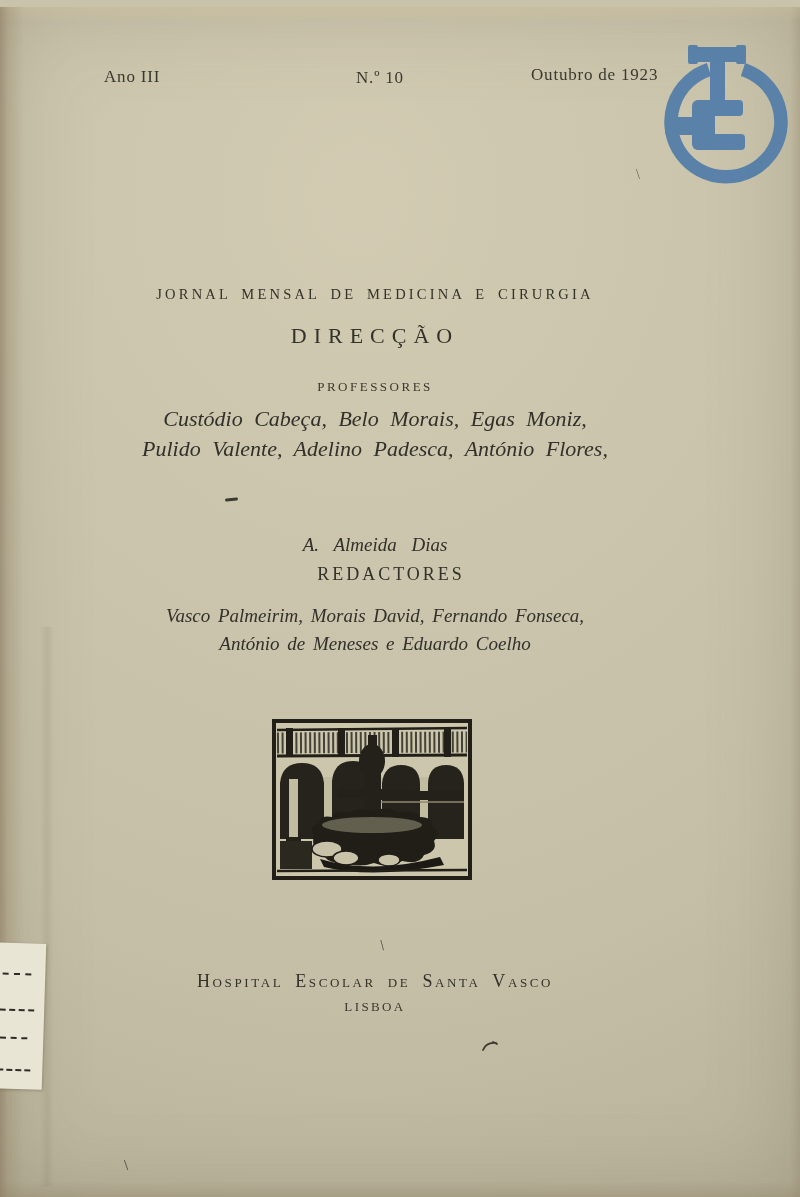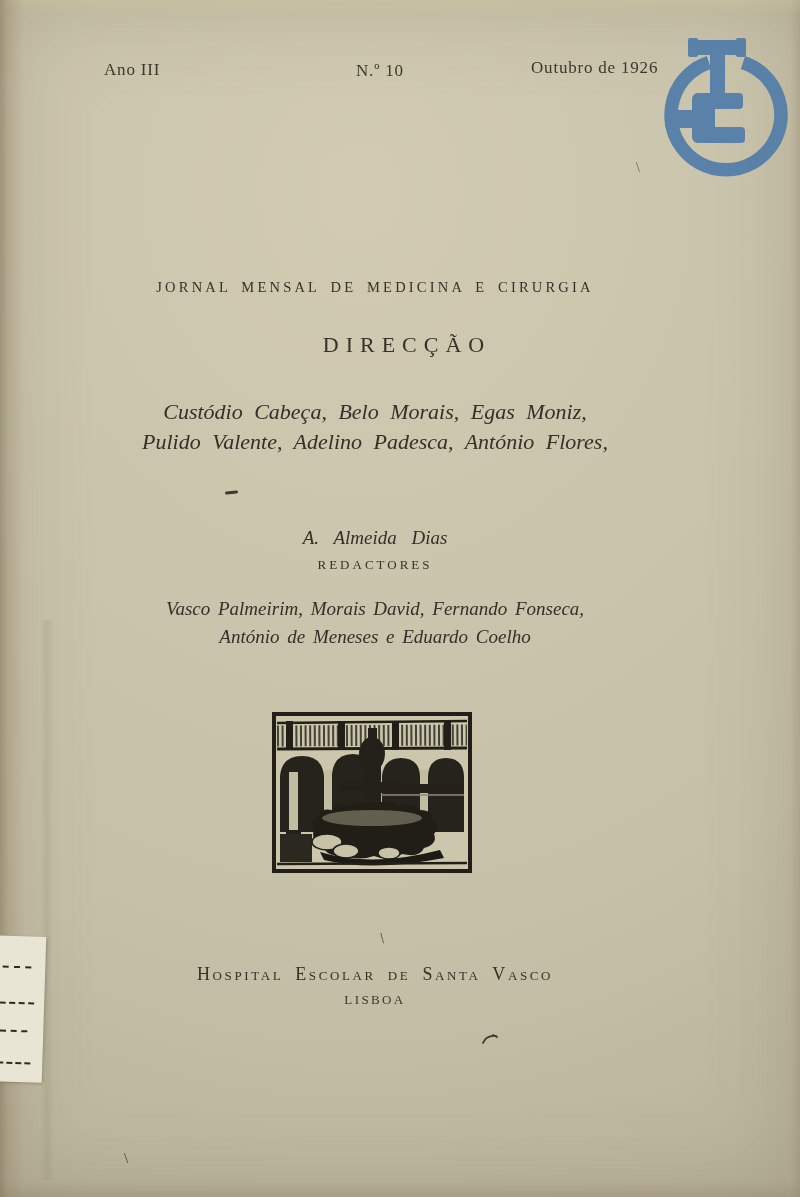--- a/index.html
+++ b/index.html
@@ -10,20 +10,21 @@
   }
   .page{
     position:absolute;inset:0;
     background:
       linear-gradient(90deg, rgba(138,122,94,.55) 0px, rgba(160,146,116,.35) 8px, rgba(160,146,116,0) 24px),
       linear-gradient(180deg, rgba(224,211,176,.5) 0px, rgba(224,211,176,0) 14px),
       linear-gradient(270deg, rgba(150,138,108,.30) 0px, rgba(150,138,108,0) 10px),
       linear-gradient(0deg, rgba(146,134,104,.30) 0px, rgba(146,134,104,0) 16px),
       radial-gradient(ellipse 120% 90% at 45% 16%, #d2cbb2 0%, #cac4ac 42%, #c5bfa7 72%, #bab49c 100%);
     box-shadow: inset 0 0 90px rgba(110,100,74,.28);
+    margin-top: 7px;
   }
   .crease{
     position:absolute;left:40px;top:620px;width:14px;height:560px;
     background:linear-gradient(90deg, rgba(0,0,0,0) 0%, rgba(120,108,82,.14) 50%, rgba(0,0,0,0) 100%);
   }
   .ink{color:#35342c;}
   .abs{position:absolute;}
   .centerband{left:0;width:750px;text-align:center;}
 
   .issue-line{top:56px;left:0;width:800px;height:28px;font-size:17px;letter-spacing:.8px;color:#3a392f;}
@@ -34,27 +35,27 @@
   .stamp{top:34px;left:653px;width:148px;height:148px;}
 
   .title{top:158px;white-space:nowrap;}
   .title-inner{
     display:inline-block;transform:scaleX(.66);transform-origin:50% 0;
     font-size:93px;line-height:1;letter-spacing:.085em;word-spacing:.32em;
     color:#3a3a35;text-shadow:0 0 1px rgba(40,40,35,.55);
   }
   .subtitle{top:279px;font-size:14.5px;letter-spacing:3.2px;word-spacing:4px;color:#33322a;}
 
-  .h-direccao{top:332px;font-size:22px;letter-spacing:7px;color:#33322a;padding-left:32px;}
+  .h-direccao{top:316px;font-size:22px;letter-spacing:7px;color:#33322a;}
   .h-professores{top:372px;font-size:13px;letter-spacing:2.5px;color:#3a392f;}
   .prof-lines{top:397px;font-style:italic;font-size:22px;line-height:30px;word-spacing:6px;color:#31302a;}
 
   .h-secretario{top:497px;font-size:17px;letter-spacing:3.4px;color:#33322a;}
   .sec-name{top:527px;font-style:italic;font-size:19px;word-spacing:10px;color:#31302a;}
-  .h-redactores{top:557px;font-size:13px;letter-spacing:3px;color:#33322a;}
+  .h-redactores{top:557px;font-size:18px;letter-spacing:3px;color:#33322a;padding-left:16px;}
   .ed-lines{top:595px;font-style:italic;font-size:19px;line-height:28px;word-spacing:3px;color:#31302a;}
 
   .engraving{top:712px;left:272px;width:200px;height:161px;}
 
   .footer-inst{top:964px;font-size:18px;letter-spacing:2.6px;word-spacing:5px;
     font-variant:small-caps;color:#33322a;}
   .footer-city{top:992px;font-size:13px;letter-spacing:2.4px;color:#3a392f;}
 
   .sticker{
     top:936px;left:-10px;width:54px;height:146px;background:#e9e5d5;
@@ -75,21 +76,21 @@
 </style>
 </head>
 <body>
 
 <div class="page">
   <div class="crease"></div>
 
   <div class="abs issue-line ink">
     <span class="issue-vol">Ano III</span>
     <span class="issue-num">N.º 10</span>
-    <span class="issue-date">Outubro de 1926</span>
+    <span class="issue-date">Outubro de 1923</span>
   </div>
 
   <div class="abs stamp">
     <svg width="148" height="148" viewBox="0 0 148 148">
       <g fill="#4b79a9" stroke="#4b79a9" opacity="0.88">
 
         <path d="M 90 28.5 A 55 55 0 1 1 56 28.5" fill="none" stroke-width="13.5" stroke-linecap="butt"></path>
 
         <rect x="37" y="6" width="54" height="15" rx="3" stroke="none"></rect>
 
@@ -103,20 +104,21 @@
         <rect x="42" y="93" width="50" height="16" rx="4" stroke="none"></rect>
 
         <rect x="12" y="76" width="30" height="18" rx="3" stroke="none"></rect>
       </g>
     </svg>
   </div>
 
   <div class="abs centerband subtitle">JORNAL MENSAL DE MEDICINA E CIRURGIA</div>
 
   <div class="abs centerband h-direccao">DIRECÇÃO</div>
+  <div class="abs centerband h-professores">PROFESSORES</div>
   <div class="abs centerband prof-lines">
     <div>Custódio Cabeça, Belo Morais, Egas Moniz,</div>
     <div>Pulido Valente, Adelino Padesca, António Flores,</div>
   </div>
 
   <div class="abs mark-dash"></div>
   <div class="abs centerband sec-name">A. Almeida Dias</div>
 
   <div class="abs centerband h-redactores">REDACTORES</div>
   <div class="abs centerband ed-lines">

